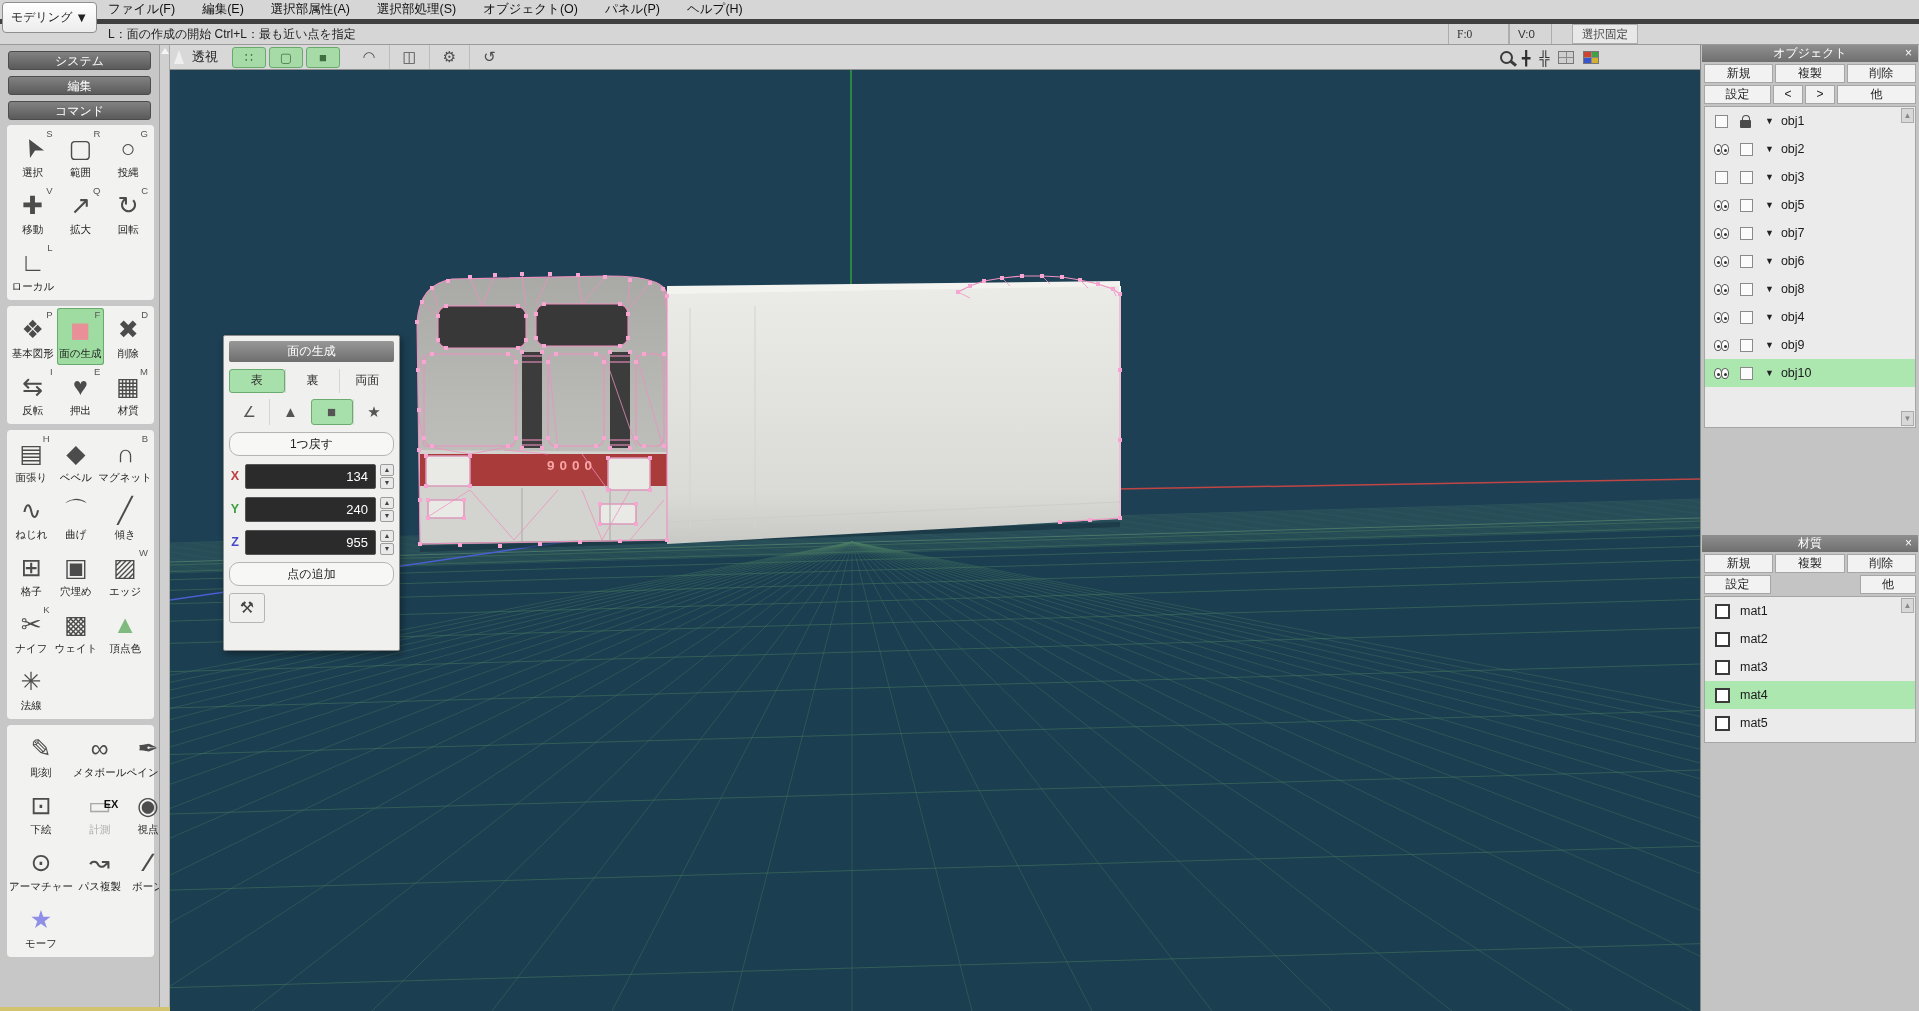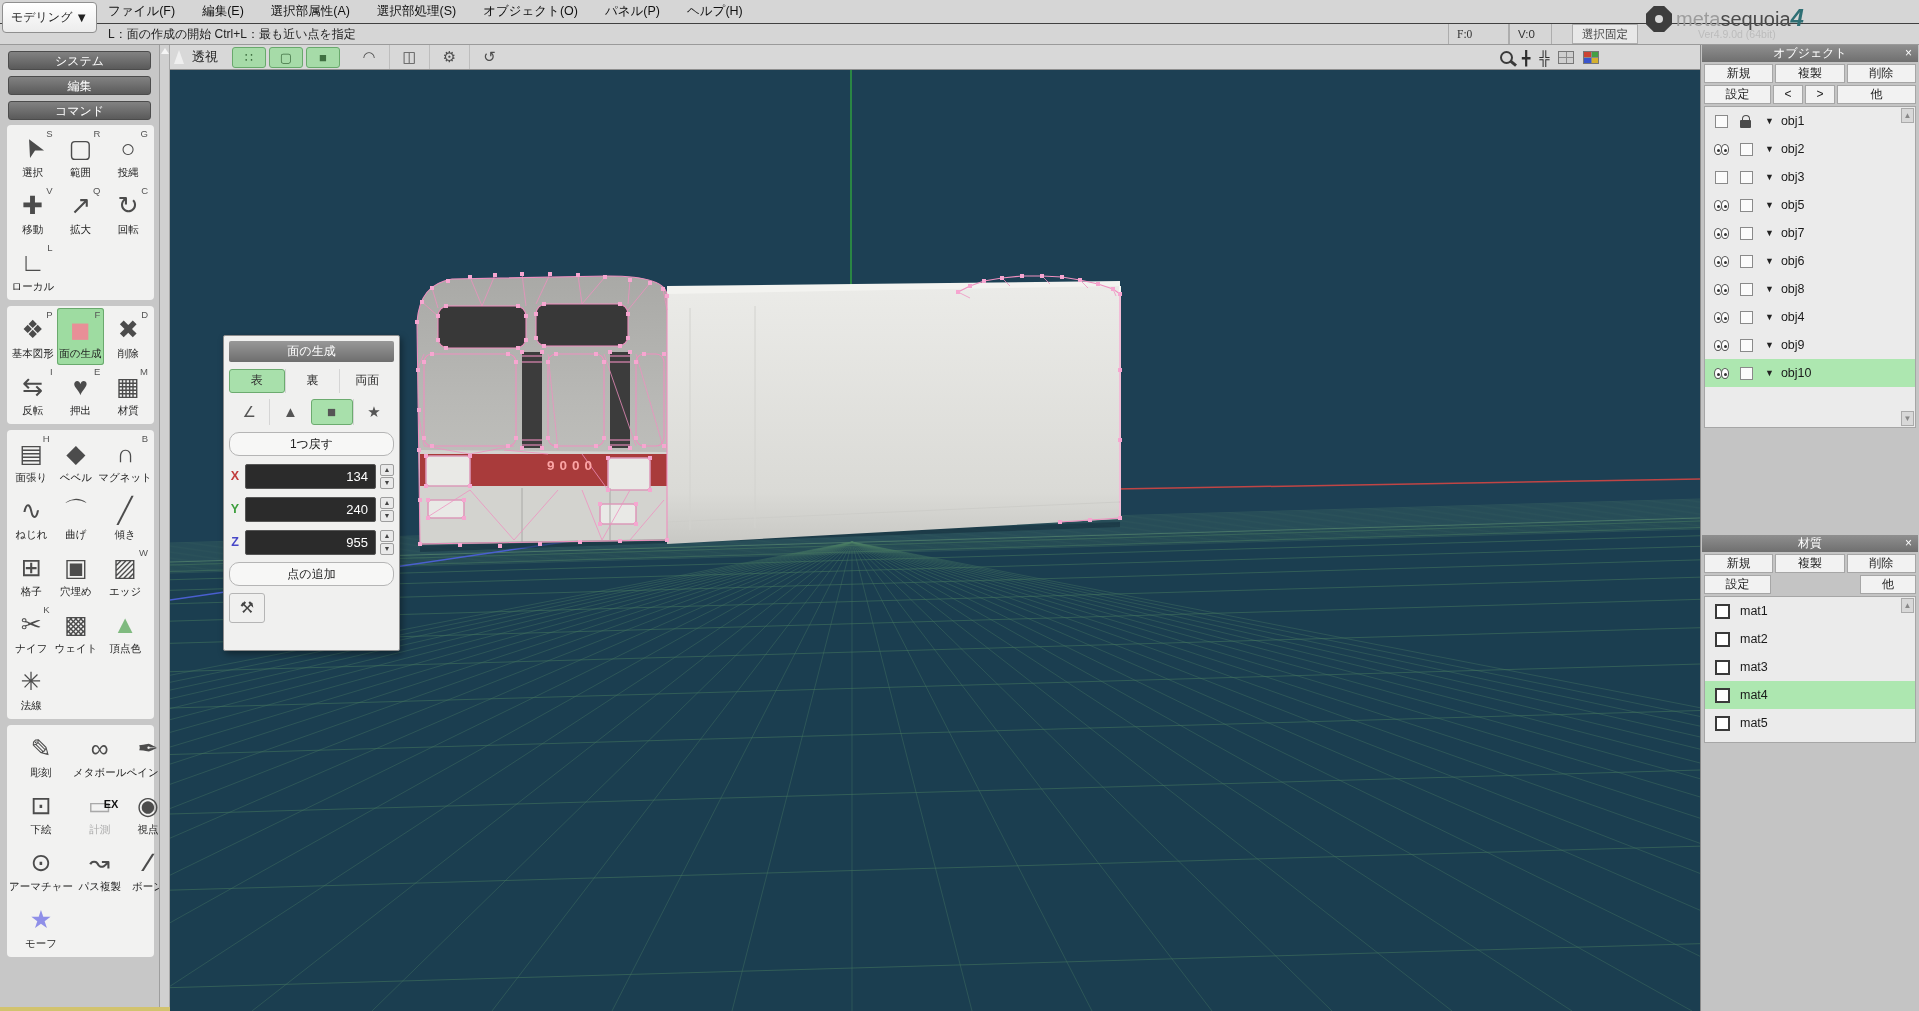--- a/index.html
+++ b/index.html
@@ -1,21 +1,21 @@
 <!DOCTYPE html>
 <html><head>
 <meta charset="utf-8">
 <style>
   html,body{margin:0;padding:0;background:#777;}
   *{box-sizing:border-box;}
   .app{position:relative;width:1919px;height:1011px;background:#d6d6d6;overflow:hidden;
        font-family:"Liberation Sans","DejaVu Sans",sans-serif;-webkit-user-select:none;user-select:none;}
 
   
-  .menubar{position:absolute;left:0;top:0;width:1919px;height:24px;background:#d6d6d6;border-bottom:1px solid #404040;display:flex;align-items:center;padding-left:108px;gap:27px;}
+  .menubar{position:absolute;left:0;top:0;width:1919px;height:24px;background:#d6d6d6;border-bottom:5px solid #404040;display:flex;align-items:center;padding-left:108px;gap:27px;}
   .menubar .mi{font-size:12.5px;color:#111;cursor:default;}
   .statusrow{position:absolute;left:0;top:24px;width:1919px;height:21px;background:#d6d6d6;border-bottom:1px solid #9a9a9a;}
   .hint{position:absolute;left:108px;top:0;line-height:21px;font-size:12px;color:#222;}
   .modebox{position:absolute;left:2px;top:2px;width:95px;height:31px;background:linear-gradient(#ffffff,#ececec);border:1px solid #8f8f8f;border-radius:4px;z-index:6;display:flex;align-items:center;padding:0 8px;justify-content:space-between;}
   .modebox .lbl{font-size:12px;color:#222;}
   .modebox .tri{font-size:13px;color:#222;}
   .cntbox{position:absolute;top:0;height:20px;border-left:1px solid #adadad;border-right:1px solid #adadad;font-size:11.5px;color:#333;line-height:20px;padding-left:8px;}
   .fbox{left:1448px;width:61px;font-family:Liberation Serif, serif;} .vbox{left:1509px;width:43px;}
   .lockbtn{position:absolute;left:1572px;top:0px;width:66px;height:20px;background:#e8e8e8;border:1px solid #adadad;font-size:11.5px;color:#444;text-align:center;line-height:18px;}
   .logo{position:absolute;right:6px;top:1px;width:275px;height:44px;}
@@ -127,25 +127,20 @@
     </div>
   <div class="statusrow">
     <div class="hint">L：面の作成の開始  Ctrl+L：最も近い点を指定</div>
     <div class="cntbox fbox">F:0</div>
     <div class="cntbox vbox">V:0</div>
     <div class="lockbtn">選択固定</div>
   </div>
   <div class="modebox">
     <span class="lbl">モデリング</span>
     <span class="tri">▼</span>
-  </div>
-  <div class="logo">
-    <span class="nut"></span>
-    <span class="brand"><span class="b1">meta</span><span class="b2">sequoia</span><span class="b3">4</span></span>
-    <span class="ver">Ver4.9.0d (64bit)</span>
   </div>
 
   <div class="sidebar" id="sidebar">
       <div class="side-header">システム</div>
       <div class="side-header">編集</div>
       <div class="side-header">コマンド</div>
       <div class="tool-group">
         <div class="tool">
           <span class="ticon"><span class="ti-cursor-icon">➤</span></span>
           <span class="tlabel">選択</span>

